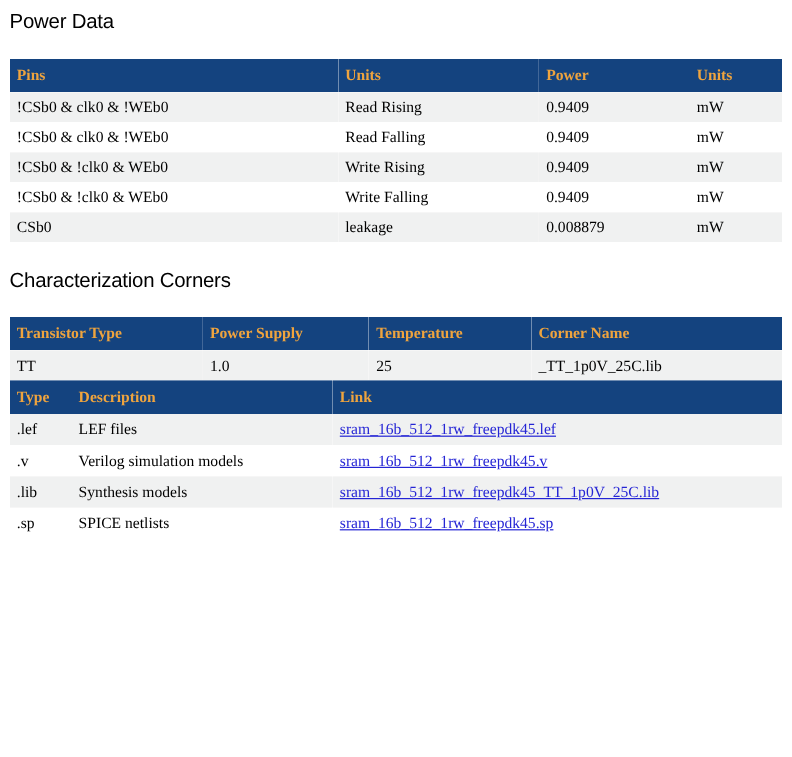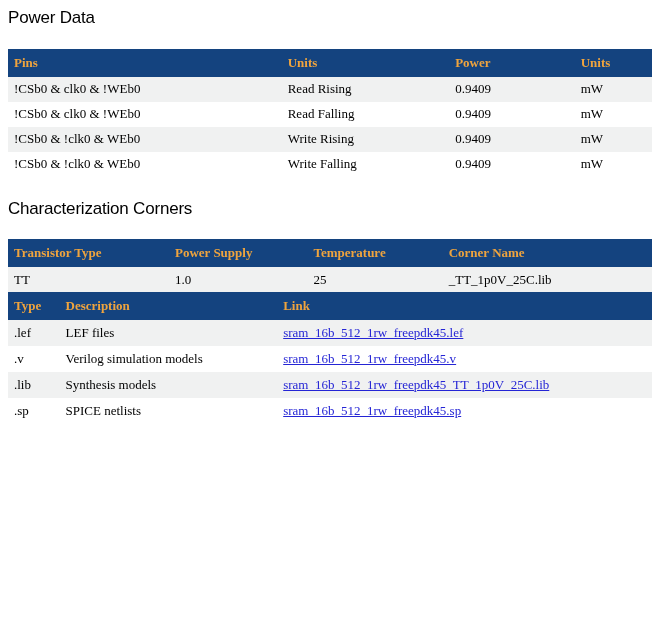--- a/index.html
+++ b/index.html
@@ -107,20 +107,26 @@
           <td>Write Rising</td>
           <td>0.9409</td>
           <td>mW</td>
         </tr>
         <tr>
           <td>!CSb0 &amp; !clk0 &amp; WEb0</td>
           <td>Write Falling</td>
           <td>0.9409</td>
           <td>mW</td>
         </tr>
+        <tr>
+          <td>CSb0</td>
+          <td>leakage</td>
+          <td>0.008879</td>
+          <td>mW</td>
+        </tr>
       </tbody>
   </table>
 </section>
 
 <section>
   <h2 class="section-title">Characterization Corners</h2>
   <table class="data-table tbl-corners">
     <colgroup>
         <col>
         <col>

